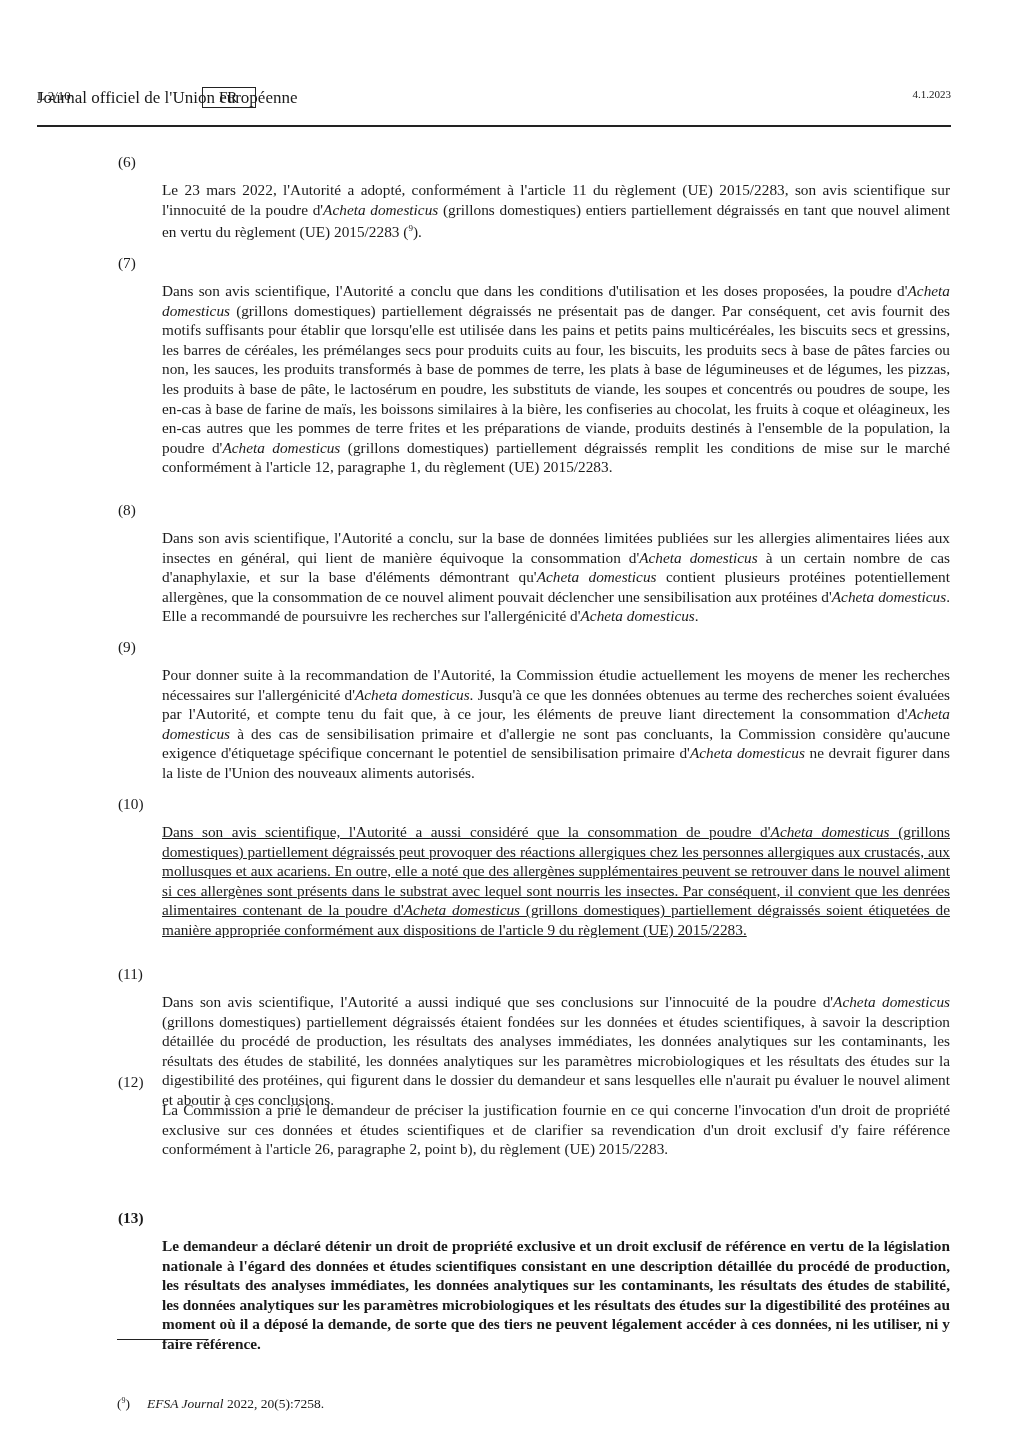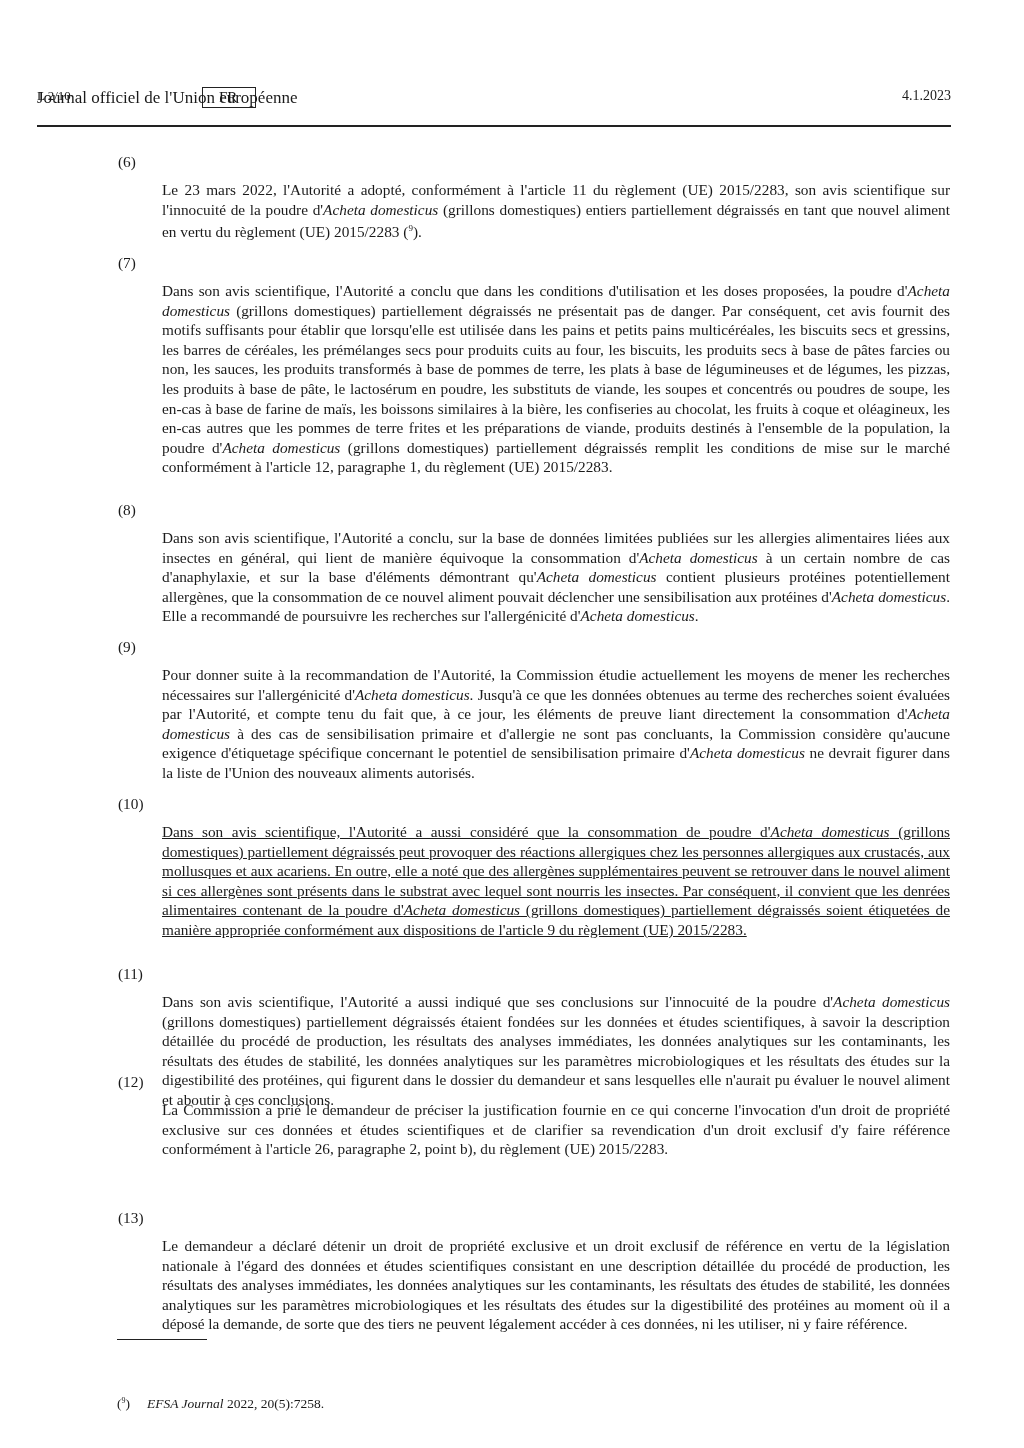--- a/index.html
+++ b/index.html
@@ -3,37 +3,37 @@
 <meta charset="utf-8">
 <style>
   html, body { margin:0; padding:0; background:#ffffff; }
   body { width:1024px; height:1448px; position:relative; overflow:hidden;
          font-family:"Liberation Serif","DejaVu Serif",serif; color:#1a1a1a; }
   .header { position:absolute; left:37px; top:84px; width:914px; height:28px; }
   .header .page-ref { position:absolute; left:0; top:4px; font-size:13px; }
   .header .lang { position:absolute; left:165px; top:3px; border:1.3px solid #222; padding:0 18px 0 16px;
                   font-size:15px; height:19px; line-height:19px; }
   .header .journal { position:absolute; left:0; right:0; top:4px; font-size:17px; }
-  .header .date { position:absolute; right:0; top:4px; font-size:14px; }
+  .header .date { position:absolute; right:0; top:4px; font-size:11px; }
   .header-rule { position:absolute; left:37px; top:125px; width:914px; height:2px; background:#222; }
 
   .recital { position:absolute; left:118px; width:832px; font-size:15.3px; line-height:19.6px; }
   .recital .num { position:absolute; left:0; top:0; }
   .recital .text { margin-left:44px; text-align:justify; text-align-last:left;margin-top:28px; }
   .recital .text i { font-style:italic; }
   sup.fn { font-size:9px; vertical-align:6px; }
 
   #r6 { top:152px; }
   #r7 { top:253px; }
   #r8 { top:500px; }
   #r9 { top:637px; }
   #r10 { top:794px;text-decoration:underline; }
   #r11 { top:964px; }
   #r12 { top:1072px; }
-  #r13 { top:1208px; }
+  #r13 { top:1208px;font-weight:bold; }
 
   .fn-rule { position:absolute; left:117px; top:1339px; width:90px; height:1px; background:#222; }
   .footnote { position:absolute; left:117px; top:1352px; font-size:13.5px;margin-top:44px; }
   .footnote .fn-mark { display:inline-block; width:30px; }
   .footnote sup { font-size:8px; vertical-align:5px; }
 </style>
 </head>
 <body>
 
 <div class="header">

